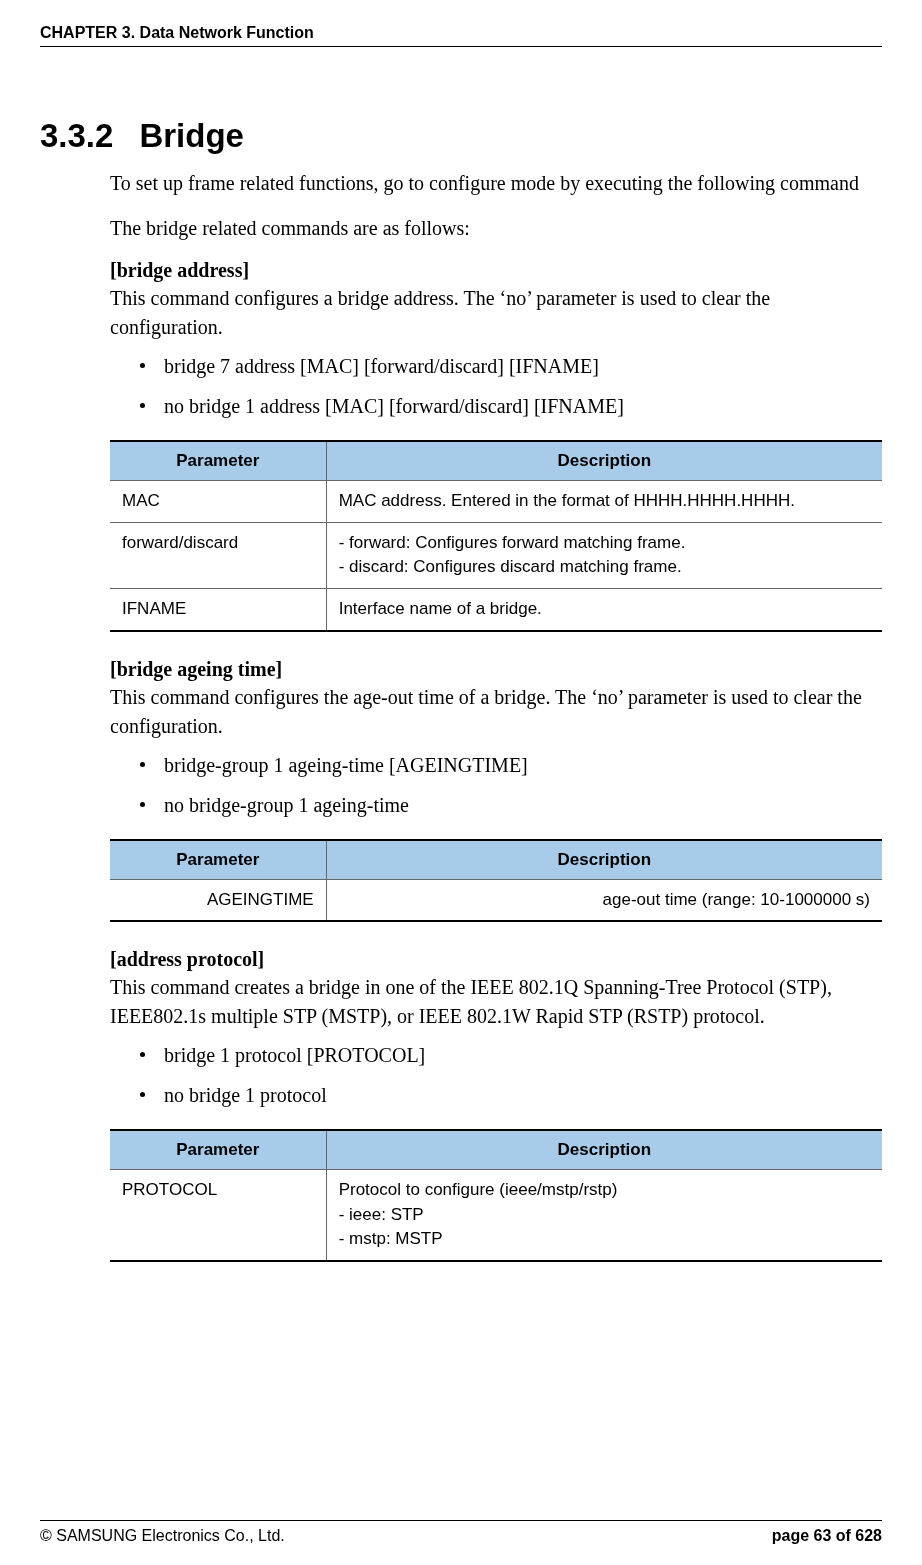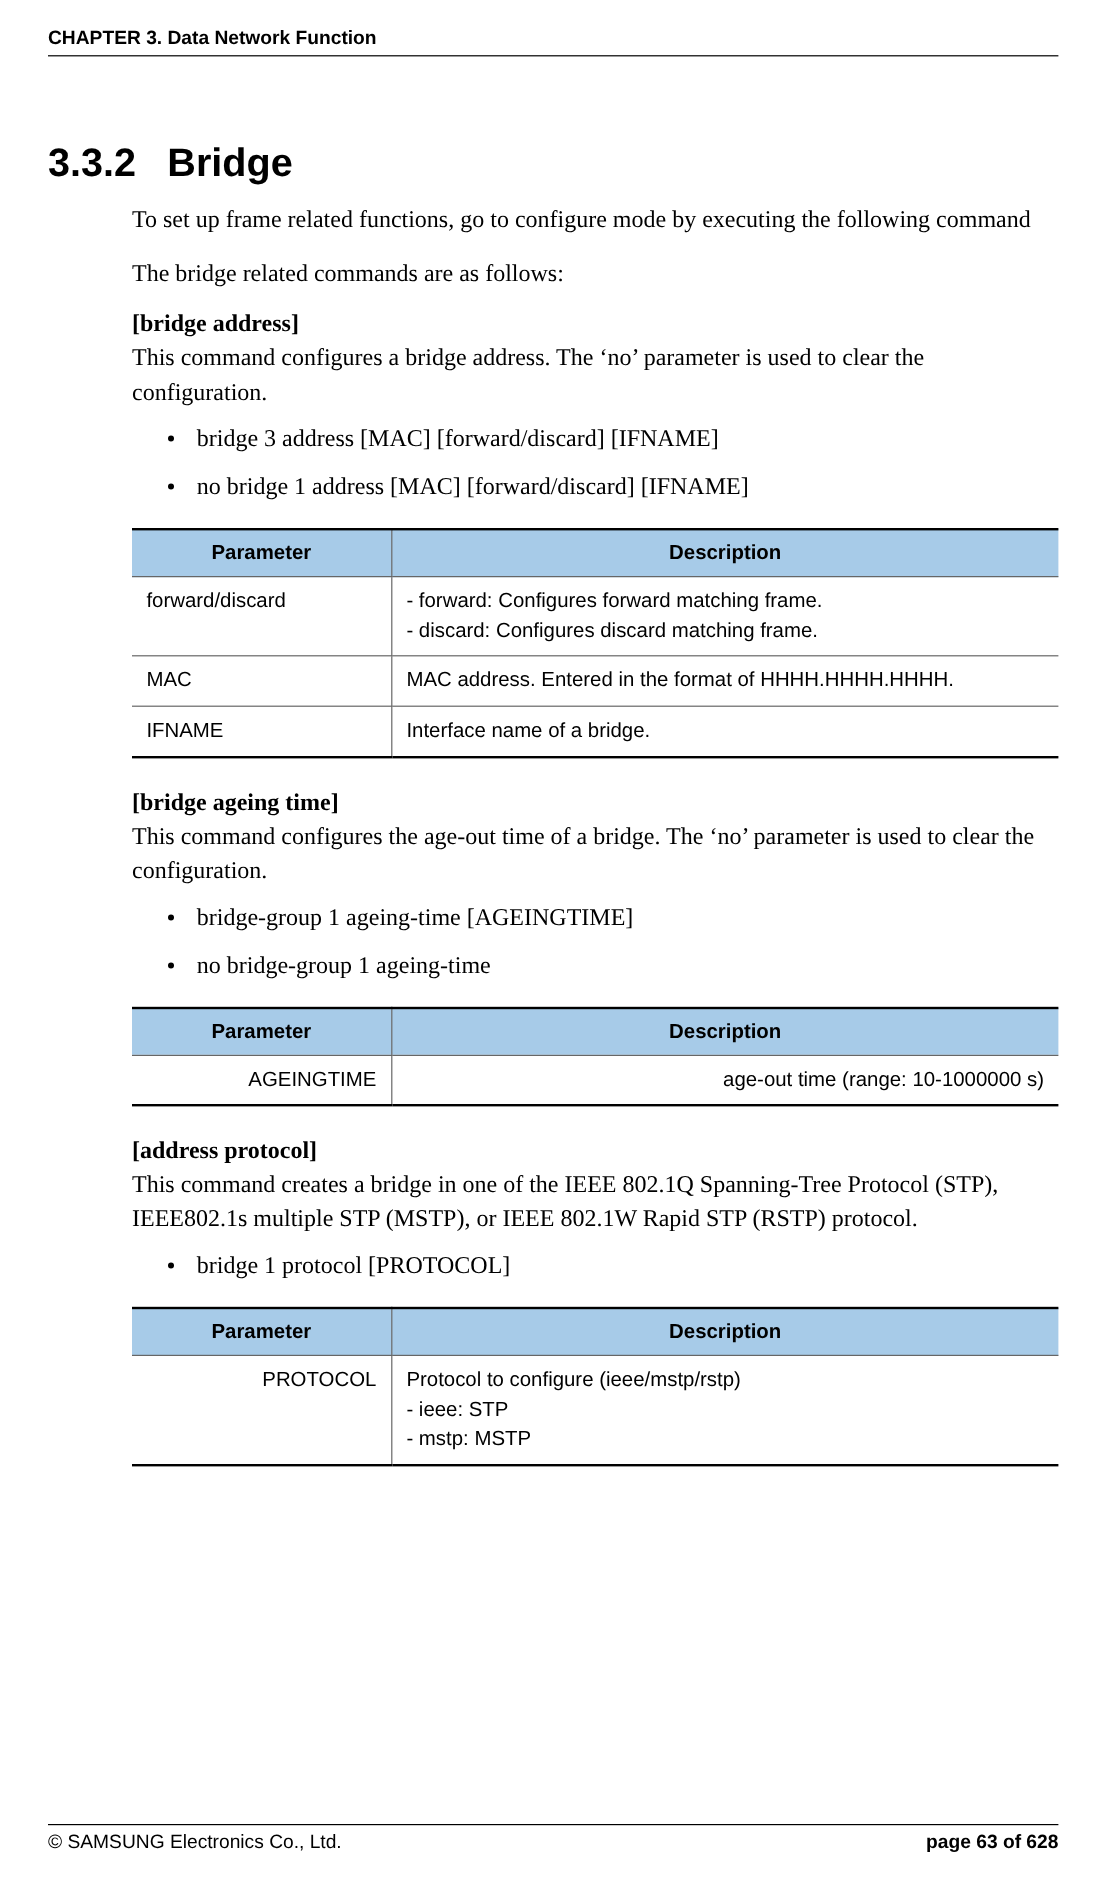--- a/index.html
+++ b/index.html
@@ -132,43 +132,43 @@
 
     <div class="body-block">
       <p class="para">To set up frame related functions, go to configure mode by executing the following command</p>
 
 
       <p class="para">The bridge related commands are as follows:</p>
 
       <div class="subhead">[bridge address]</div>
       <p class="para" style="margin-bottom:8px">This command configures a bridge address. The ‘no’ parameter is used to clear the configuration.</p>
       <ul class="cmds">
-        <li>bridge 3 address [MAC] [forward/discard] [IFNAME]</li>
+        <li>bridge 7 address [MAC] [forward/discard] [IFNAME]</li>
         <li>no bridge 1 address [MAC] [forward/discard] [IFNAME]</li>
       </ul>
 
       <table class="param">
         <colgroup>
             <col class="col-param">
             <col>
           </colgroup>
         <thead>
           <tr>
             <th>Parameter</th>
             <th>Description</th>
           </tr>
         </thead>
         <tbody>
           <tr>
+            <td>MAC</td>
+            <td>MAC address. Entered in the format of HHHH.HHHH.HHHH.</td>
+          </tr>
+          <tr>
             <td>forward/discard</td>
             <td>- forward: Configures forward matching frame.<br>- discard: Configures discard matching frame.</td>
-          </tr>
-          <tr>
-            <td>MAC</td>
-            <td>MAC address. Entered in the format of HHHH.HHHH.HHHH.</td>
           </tr>
           <tr>
             <td>IFNAME</td>
             <td>Interface name of a bridge.</td>
           </tr>
         </tbody>
       </table>
 
       <div class="subhead">[bridge ageing time]</div>
       <p class="para" style="margin-bottom:8px">This command configures the age-out time of a bridge. The ‘no’ parameter is used to clear the configuration.</p>
@@ -193,36 +193,37 @@
             <td>AGEINGTIME</td>
             <td>age-out time (range: 10-1000000 s)</td>
           </tr>
         </tbody>
       </table>
 
       <div class="subhead">[address protocol]</div>
       <p class="para" style="margin-bottom:0">This command creates a bridge in one of the IEEE 802.1Q Spanning-Tree Protocol (STP), IEEE802.1s multiple STP (MSTP), or IEEE 802.1W Rapid STP (RSTP) protocol.</p>
       <ul class="cmds">
         <li>bridge 1 protocol [PROTOCOL]</li>
+        <li>no bridge 1 protocol</li>
       </ul>
 
       <table class="param">
         <colgroup>
             <col class="col-param">
             <col>
           </colgroup>
         <thead>
           <tr>
             <th>Parameter</th>
             <th>Description</th>
           </tr>
         </thead>
         <tbody>
           <tr>
-            <td style="text-align:right">PROTOCOL</td>
+            <td style="text-align:left">PROTOCOL</td>
             <td>Protocol to configure (ieee/mstp/rstp)<br>- ieee: STP<br>- mstp: MSTP</td>
           </tr>
         </tbody>
       </table>
     </div>
   </div>
 
   <div class="footer">
     <div>© SAMSUNG Electronics Co., Ltd.</div>
     <div class="footer-right">page 63 of 628</div>

